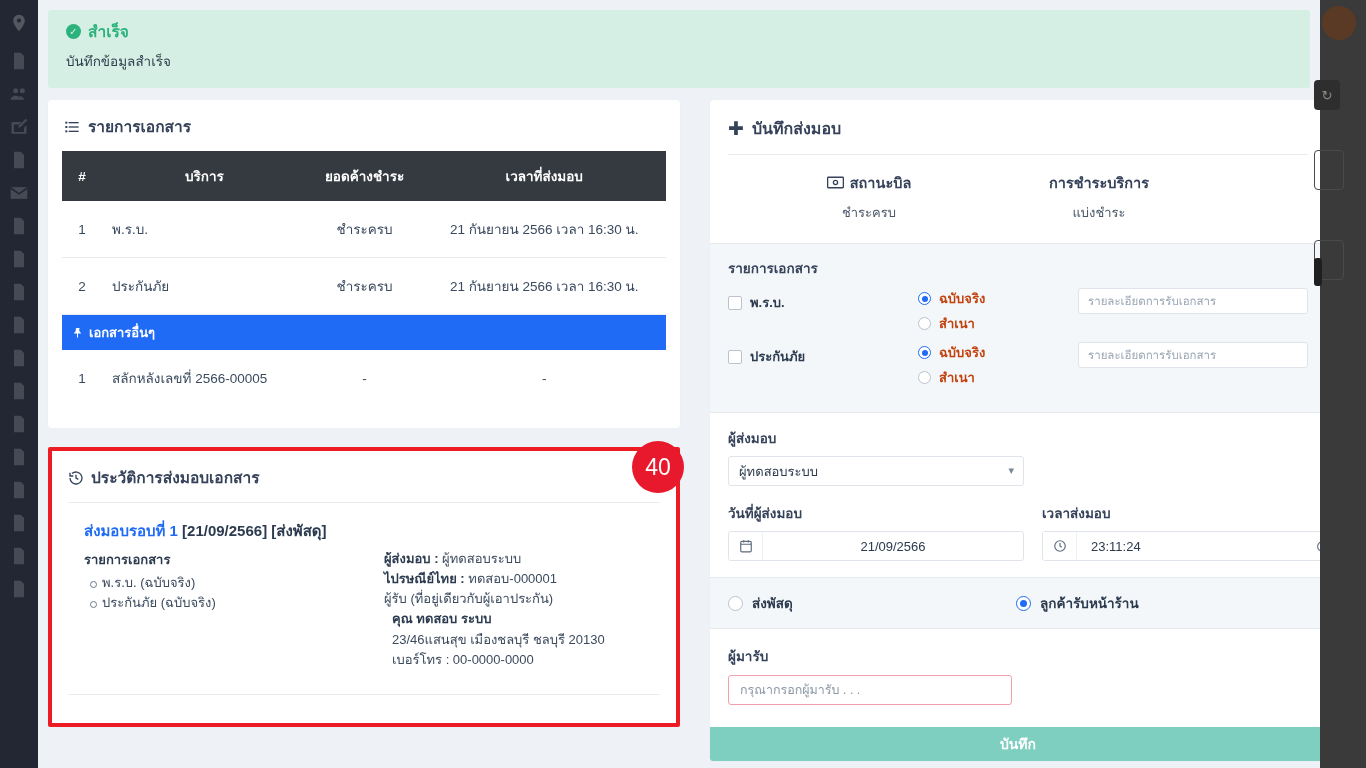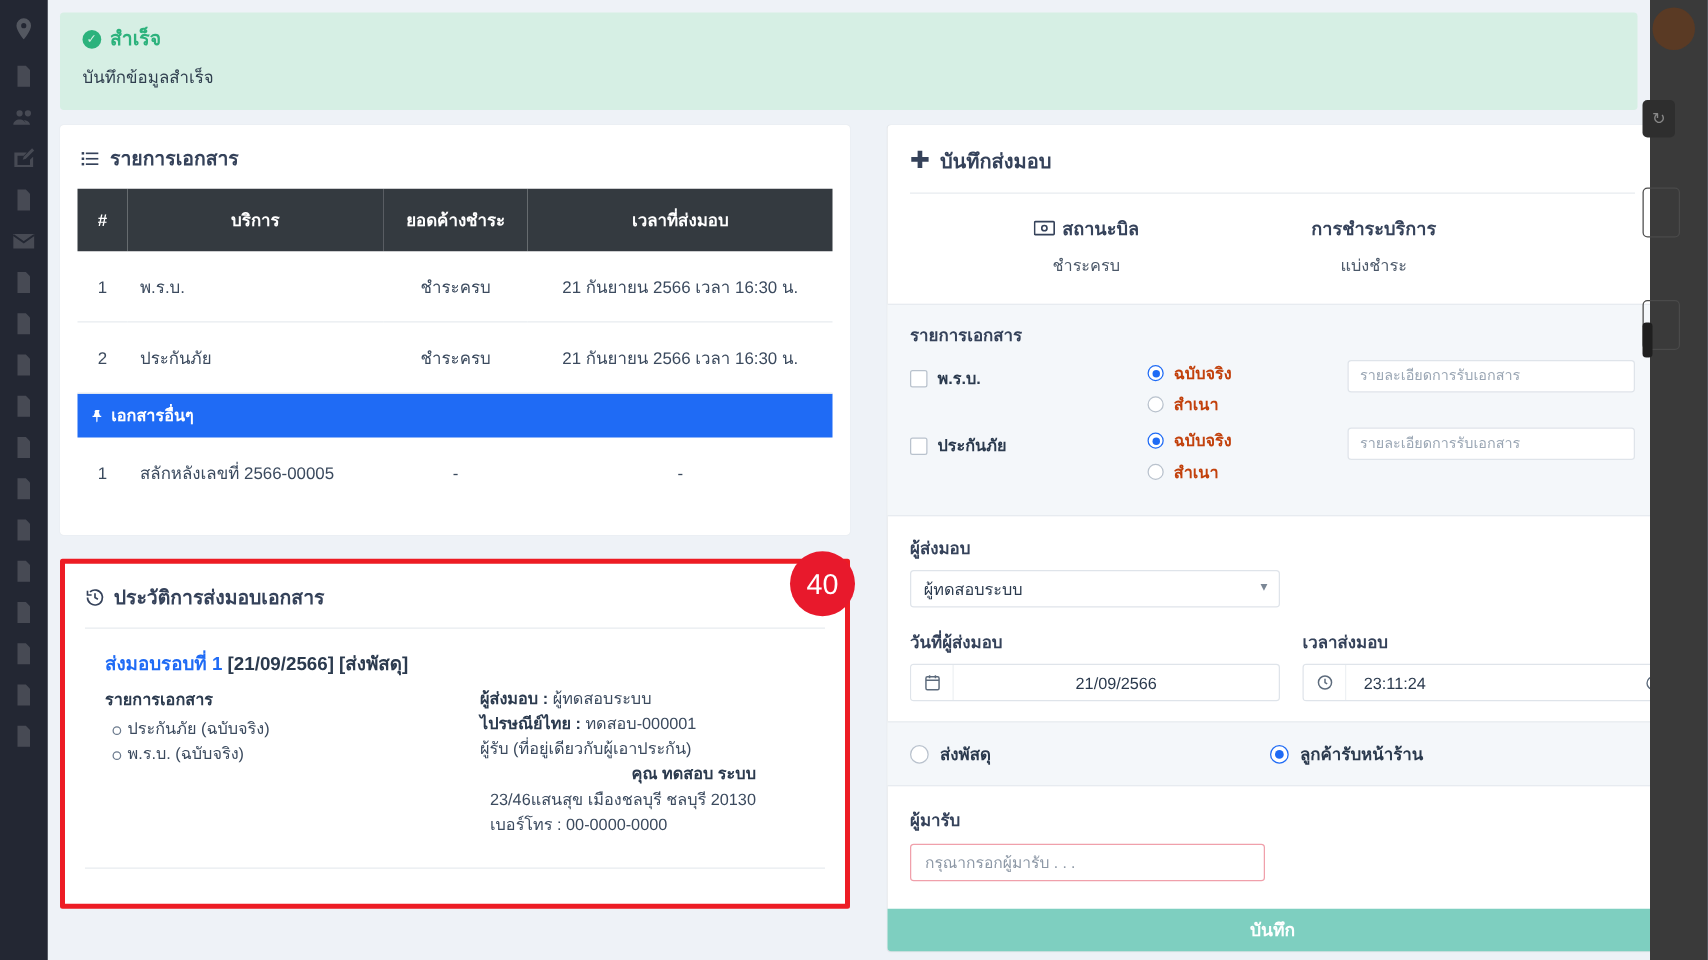--- a/index.html
+++ b/index.html
@@ -162,21 +162,21 @@
   .hist-left ul { list-style: none; padding-left: 18px; }
   .hist-left li { position: relative; line-height: 1.55; }
   .hist-left li:before {
     content: ""; position: absolute; left: -12px; top: 8px;
     width: 5px; height: 5px; border-radius: 50%;
     border: 1px solid #6b7a8d;
   }
   .hist-right { font-size: 13px; color: #3b4a5e; line-height: 1.55; }
   .hist-right b { color: #2b3a4e; }
   .hist-addr { padding-left: 8px; }
-  .hist-addr .nm { font-weight: 700; color: #2b3a4e; text-align: right; }
+  .hist-addr .nm { font-weight: 700; color: #2b3a4e; }
   .hist-foot-rule { height:1px; background:#e7ebf0; margin: 24px 16px 0 16px; }
 
   .badge-40 {
     position: absolute; right: -8px; top: -10px;
     width: 52px; height: 52px; border-radius: 50%;
     background: #e8192c; color: #ffffff;
     display: flex; align-items: center; justify-content: center;
     font-size: 23px; font-weight: 500;
     z-index: 9;
   }
@@ -488,22 +488,22 @@
           <div class="hist-body">
             <div class="hist-title">
               <span class="round">ส่งมอบรอบที่ 1</span>
               <span>[21/09/2566] [ส่งพัสดุ]</span>
             </div>
 
             <div class="hist-grid">
               <div class="hist-left">
                 <div class="lbl">รายการเอกสาร</div>
                 <ul>
+                  <li>พ.ร.บ. (ฉบับจริง)</li>
                   <li>ประกันภัย (ฉบับจริง)</li>
-                  <li>พ.ร.บ. (ฉบับจริง)</li>
                 </ul>
               </div>
 
               <div class="hist-right">
                 <div>
                   <b>ผู้ส่งมอบ :</b>
                   <span>ผู้ทดสอบระบบ</span>
                 </div>
                 <div>
                   <b>ไปรษณีย์ไทย :</b>

